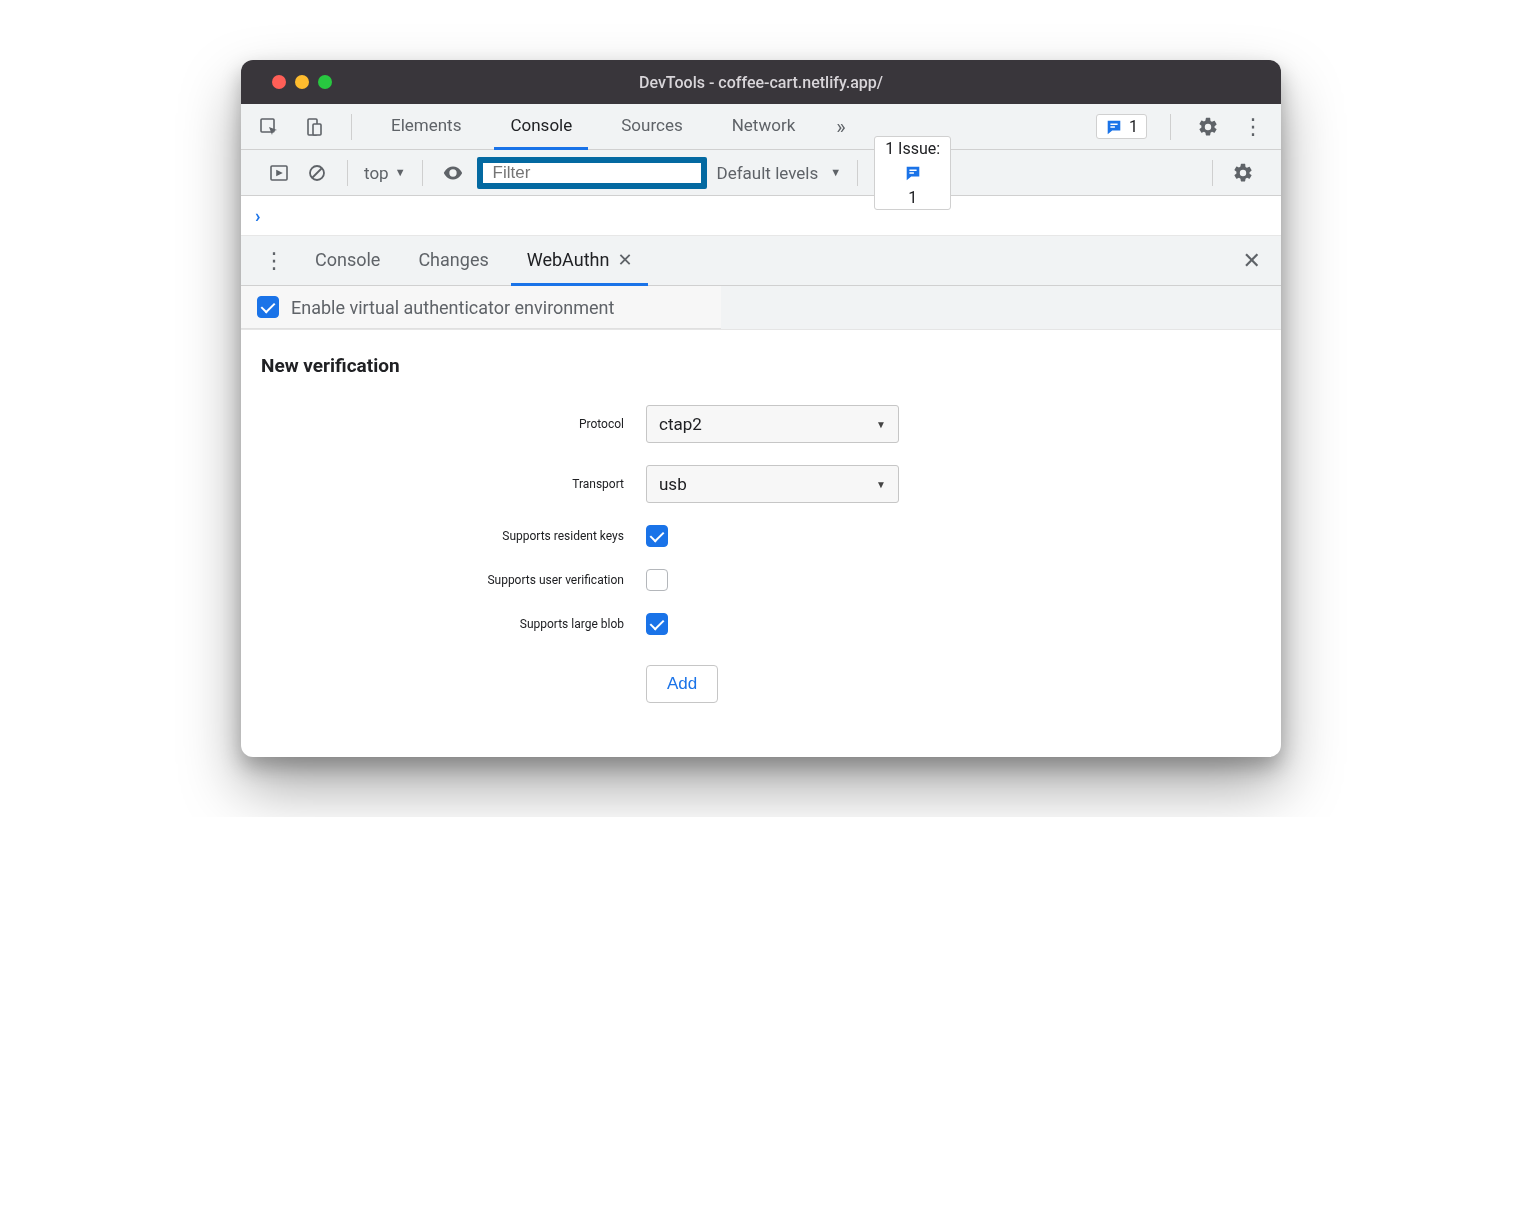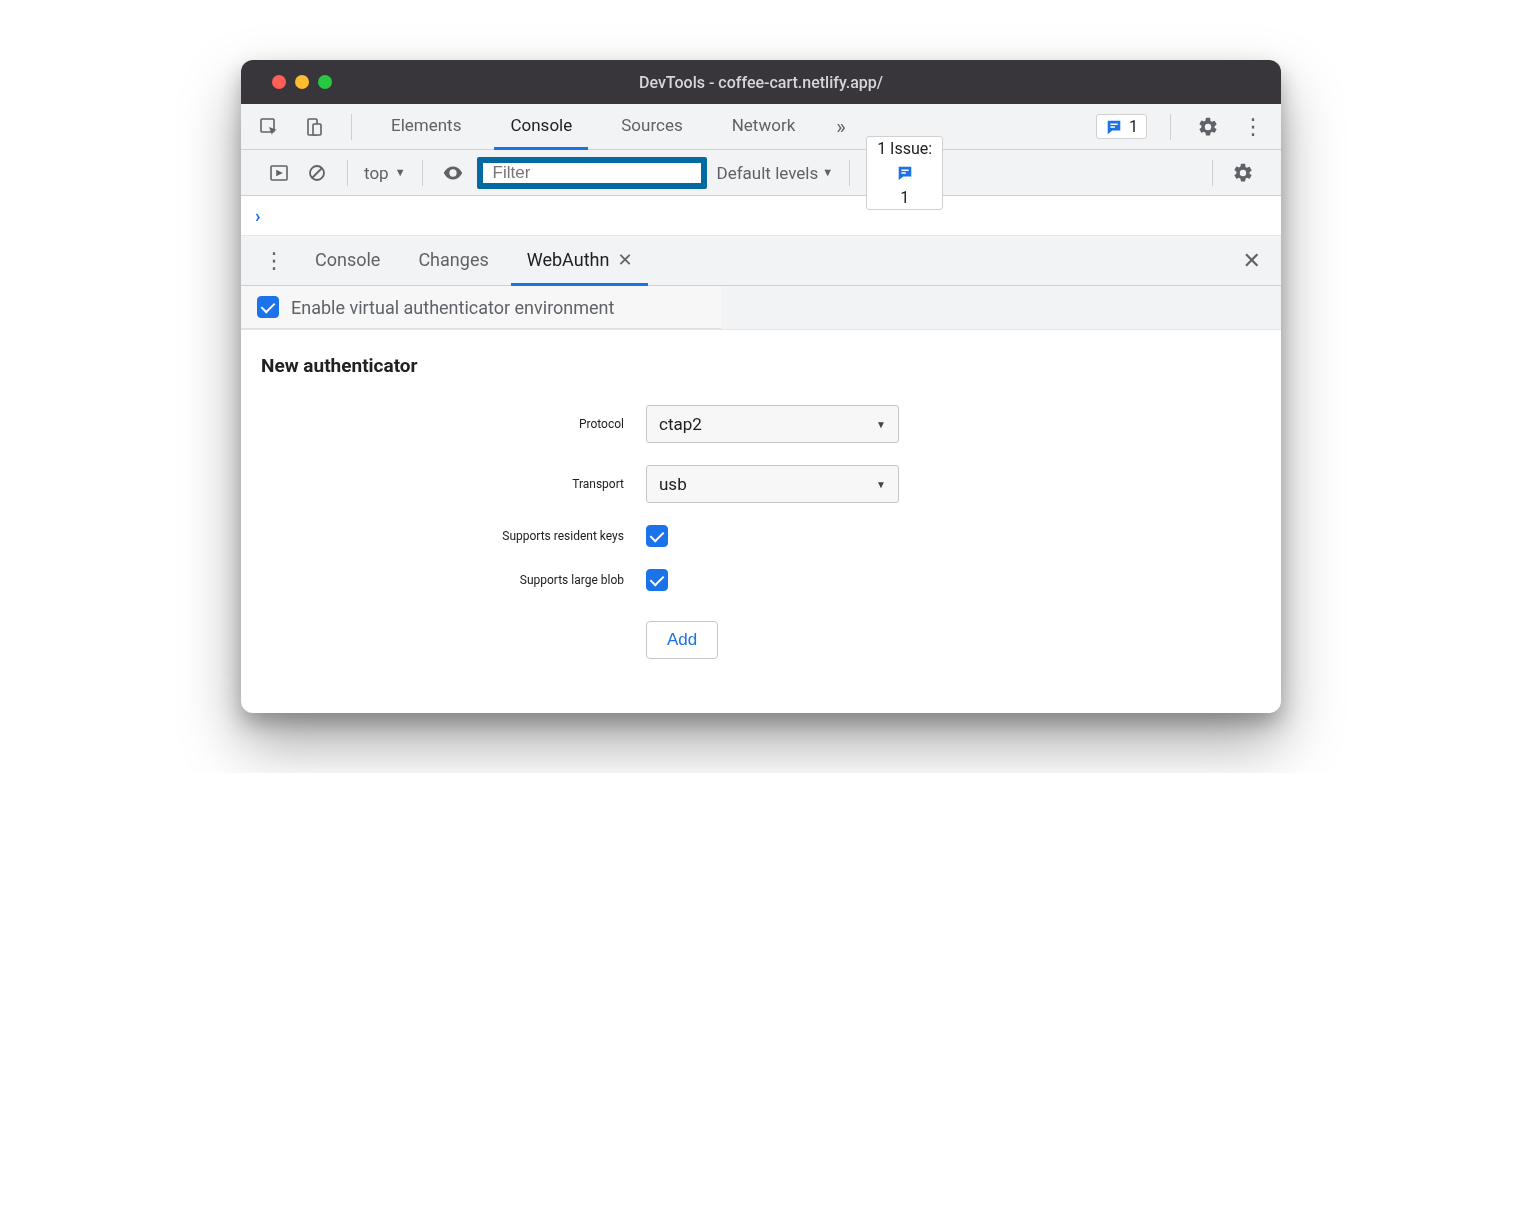--- a/index.html
+++ b/index.html
@@ -77,21 +77,21 @@
     gap:10px;
   }
   .ctx {
     display:flex; align-items:center; gap:6px;
     color:#5f6368; font-size:17px; cursor:pointer;
   }
   .filterbox {
     border:6px solid #0369a1; background:#fff; border-radius:2px;
     padding:4px 10px; font-size:17px; color:#9aa0a6; width:230px; height:32px;
   }
-  .levels { color:#5f6368; font-size:17px; display:flex; align-items:center; gap:4px; cursor:pointer; }
+  .levels { color:#5f6368; font-size:17px; display:flex; align-items:center; gap:12px; cursor:pointer; }
   .issue-pill {
     border:1px solid #d0d0d0; background:#fff; border-radius:3px;
     padding:2px 10px; font-size:16px; color:#202124; display:flex; align-items:center; gap:6px;flex-direction:column;
   }
   .console-input {
     height:40px; display:flex; align-items:center; padding:0 14px;
     border-bottom:1px solid #e7e7e7;
   }
   .chev { color:#1a73e8; font-size:18px; font-weight:bold; }
   
@@ -258,41 +258,45 @@
   </div>
 
   <div class="enable-wrap">
     <div class="enable-bar">
       <div class="checkbox checked"></div>
       <div class="enable-label">Enable virtual authenticator environment</div>
     </div>
   </div>
 
   <div class="form-area">
-    <div class="section-title">New authenticator</div>
+    <div class="section-title">New verification</div>
 
     <div class="form-row">
       <div class="form-label">Protocol</div>
       <div class="select">
         <span>ctap2</span>
       </div>
     </div>
 
     <div class="form-row">
       <div class="form-label">Transport</div>
       <div class="select">
         <span>usb</span>
       </div>
     </div>
 
     <div class="form-row">
       <div class="form-label">Supports resident keys</div>
       <div class="checkbox checked"></div>
     </div>
 
+    <div class="form-row">
+      <div class="form-label">Supports user verification</div>
+      <div class="checkbox"></div>
+    </div>
 
     <div class="form-row">
       <div class="form-label">Supports large blob</div>
       <div class="checkbox checked"></div>
     </div>
 
     <div class="form-row">
       <div class="form-label"></div>
       <button class="addbtn">Add</button>
     </div>

